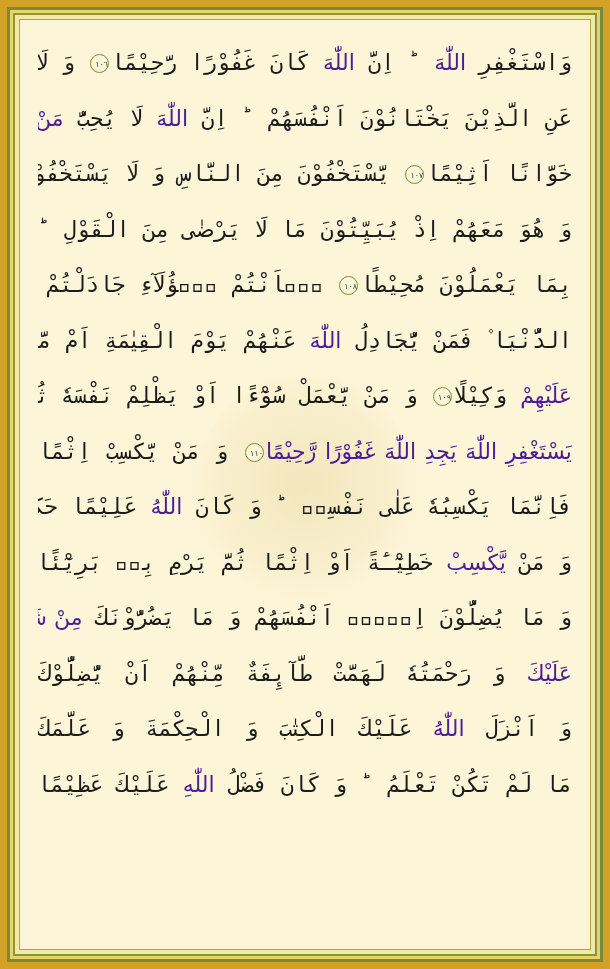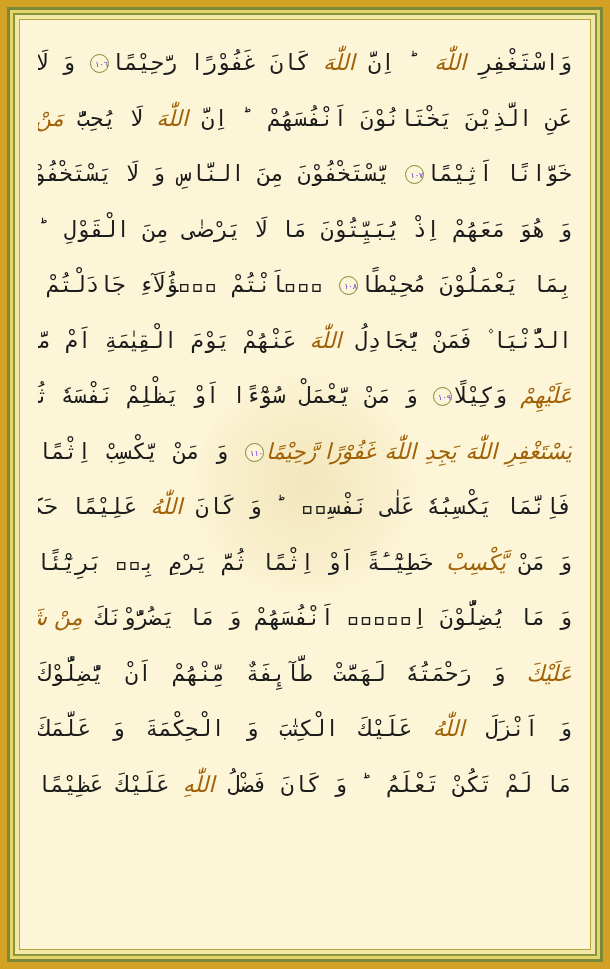--- a/index.html
+++ b/index.html
@@ -79,25 +79,25 @@
     font-family: "DejaVu Sans", sans-serif;
     font-size: 22px;
     line-height: 53.5px;
     color: #1a1a1a;
     white-space: nowrap;
     overflow: hidden;
   }
   .line span { white-space: nowrap; }
 
   .w { color: #1b1b1b; font-family: Liberation Mono, monospace; }
-  .r { color: #a16207; font-style: italic; }        
+  .r { color: #4c1d95; }        
 
   .ayah {
     display: inline-block;
-    color: #6d28d9;
+    color: #14532d;
     font-size: 15px;
     border: 1px solid #7d8c36;
     border-radius: 50%;
     width: 17px;
     height: 17px;
     line-height: 15px;
     text-align: center;
     vertical-align: 3px;
     margin: 0 2px;
     background: #fdf5d8;

